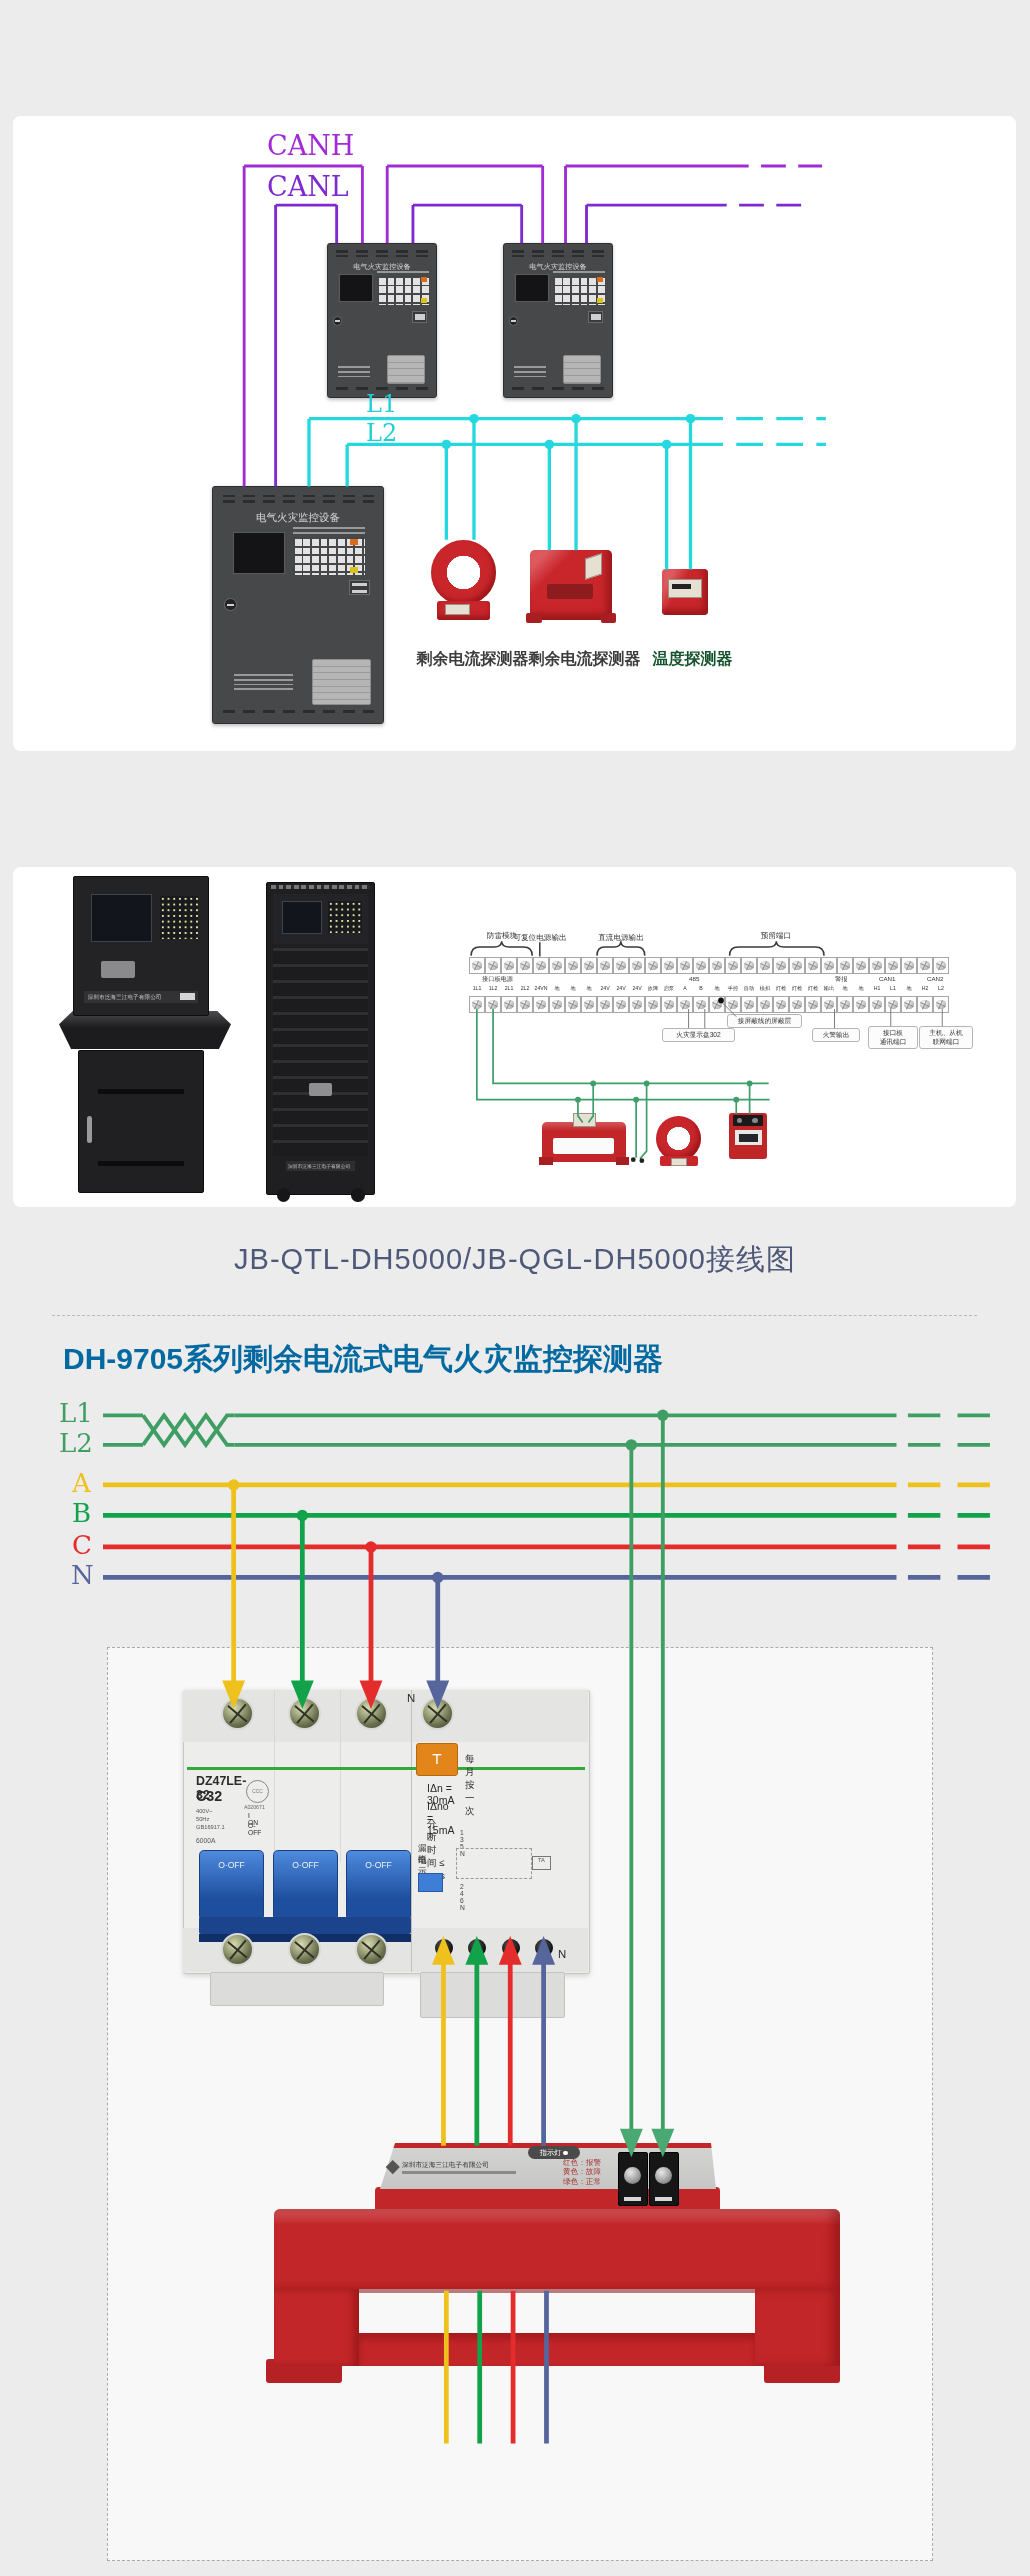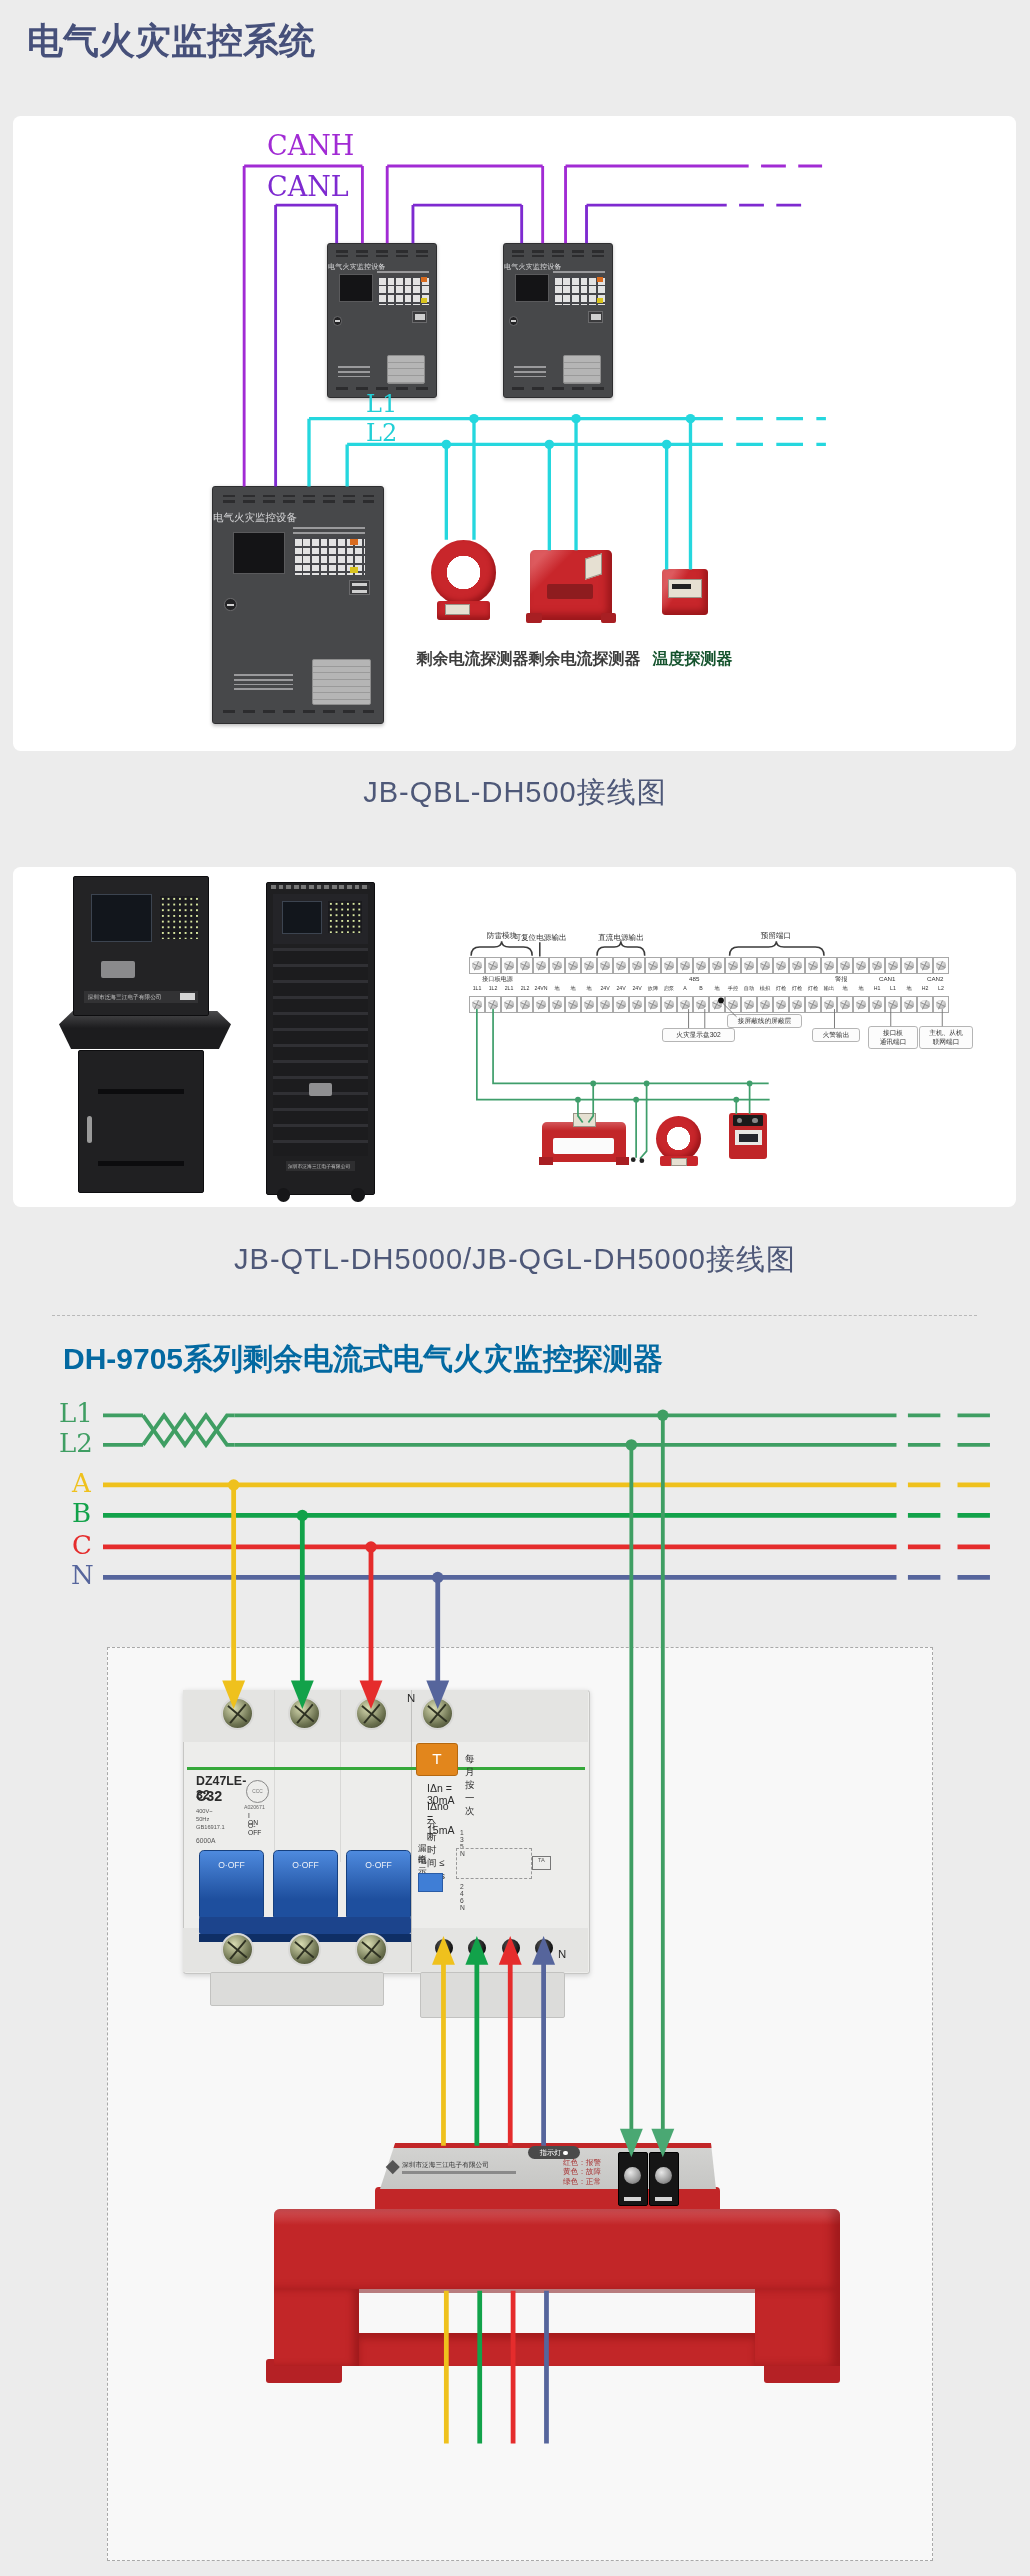--- a/index.html
+++ b/index.html
@@ -4,21 +4,21 @@
 <style>
   html,body{margin:0;padding:0;background:#ececec;font-family:"Liberation Sans",sans-serif;}
   #stage{position:relative;width:1030px;height:2576px;background:#ececec;overflow:hidden;}
   .abs{position:absolute;}
   .panel{position:absolute;background:#ffffff;border-radius:7.6px;z-index:1;}
   .caption{position:absolute;left:0;width:1030px;text-align:center;color:#4e5878;font-size:29px;letter-spacing:1px;z-index:40;}
   .cadlabel{position:absolute;font-family:"DejaVu Serif",serif;z-index:40;}
   svg.wires{position:absolute;left:0;top:0;z-index:30;pointer-events:none;}
   .dev{position:absolute;background:#47484a;border:1px solid #2e2e30;border-radius:2.9px;z-index:10;box-shadow:0 1.9px 3.8px rgba(0,0,0,.25);}
   .vents{position:absolute;height:2.9px;background:repeating-linear-gradient(to right,#2c2c2e 0 12.4px,transparent 12.4px 20px);}
-  .devtitle{position:absolute;width:100%;color:#d8d8da;}
+  .devtitle{position:absolute;width:100%;text-align:center;color:#d8d8da;}
   .screenlcd{position:absolute;background:#141416;border:1px solid #5a5a5c;}
   .keypad{position:absolute;background:
     repeating-linear-gradient(to bottom,#45464a 0 1.9px,transparent 1.9px 8.6px),
     repeating-linear-gradient(to right,#45464a 0 1.9px,#e3e3e3 1.9px 8.6px);}
   .keyorange{position:absolute;background:#d86b1e;}
   .keyyellow{position:absolute;background:#d8c31e;}
   .btnbox{position:absolute;background:#3a3a3c;border:1px solid #6a6a6c;}
   .btnbox::before{content:"";position:absolute;left:1.9px;top:1.9px;right:1.9px;height:2.9px;background:#cfcfcf;}
   .btnbox::after{content:"";position:absolute;left:1.9px;bottom:1.9px;right:1.9px;height:2.9px;background:#cfcfcf;}
   .lock{position:absolute;border-radius:50%;background:#232325;border:1px solid #6a6a6c;}
@@ -49,21 +49,20 @@
   .bscrew::before{content:"";position:absolute;inset:1.9px;transform:rotate(40deg);
     background:linear-gradient(#2e3122,#2e3122) center/100% 1.9px no-repeat,linear-gradient(#2e3122,#2e3122) center/1.9px 100% no-repeat;border-radius:50%;}
   .bterm{position:absolute;border-radius:50%;background:radial-gradient(circle at 40% 35%,#555,#0e0e0e 70%);}
   .legend{font-size:7.6px;color:#a83434;line-height:1.25;}
 </style>
 </head>
 <body>
 
 <div id="stage">
 
-  <div class="abs" style="left:27px;top:17px;font-size:36px;font-weight:bold;color:#46507a;z-index:40;">电气火灾监控系统</div>
 
   <div class="panel" style="left:13.4px;top:116px;width:1003px;height:635px;"></div>
 
   <div class="cadlabel" style="left:267px;top:130px;font-size:27px;color:#a12bd4;">CANH</div>
   <div class="cadlabel" style="left:267px;top:171px;font-size:27px;color:#7e2ad0;">CANL</div>
   <div class="cadlabel" style="left:366px;top:390px;font-size:24px;color:#22cfd6;">L1</div>
   <div class="cadlabel" style="left:366px;top:419px;font-size:24px;color:#22cfd6;">L2</div>
 
   <div class="dev" style="left:327px;top:243px;width:108px;height:153px;">
     <div class="vents" style="left:7.6px;top:5.7px;right:7.6px;"></div>
@@ -127,21 +126,20 @@
 
   <div class="reddev" style="left:662px;top:569px;width:46px;height:46px;background:linear-gradient(120deg,#dd5a5e 0 18%,#c8262b 40%);border-radius:3.8px;box-shadow:inset -3.8px -4.8px 6.7px rgba(110,8,10,.5);">
     <span class="chip" style="left:5.7px;top:9.5px;width:32px;height:17px;"></span>
     <span style="position:absolute;left:9.5px;top:15.3px;width:19px;height:4.8px;background:#222;"></span>
   </div>
 
   <div class="abs" style="left:401px;top:649px;width:143px;text-align:center;font-size:16px;font-weight:bold;color:#3c3c3c;z-index:40;">剩余电流探测器</div>
   <div class="abs" style="left:513px;top:649px;width:143px;text-align:center;font-size:16px;font-weight:bold;color:#3c3c3c;z-index:40;">剩余电流探测器</div>
   <div class="abs" style="left:645px;top:649px;width:95px;text-align:center;font-size:16px;font-weight:bold;color:#14532d;z-index:40;">温度探测器</div>
 
-  <div class="caption" style="top:773px;">JB-QBL-DH500接线图</div>
 
   <div class="panel" style="left:13.4px;top:867px;width:1003px;height:340px;"></div>
 
   <div class="abs" style="left:59px;top:876px;width:172px;height:317px;z-index:10;">
     <div class="cab" style="left:14.3px;top:0;width:134px;height:138px;">
       <div class="screenlcd" style="left:17px;top:17px;width:59px;height:46px;background:#12161c;border-color:#3c4450;"></div>
       <div class="ledmatrix" style="left:86px;top:19px;width:38px;height:43px;"></div>
       <div style="position:absolute;left:27px;top:84px;width:34px;height:17px;background:#8a8a8c;border-radius:1.9px;"></div>
       <div style="position:absolute;left:9.5px;top:114px;width:114px;height:12.4px;background:#323234;">
         <span class="tinytext" style="left:3.8px;top:2.9px;font-size:5.7px;width:86px;">深圳市泛海三江电子有限公司</span>

